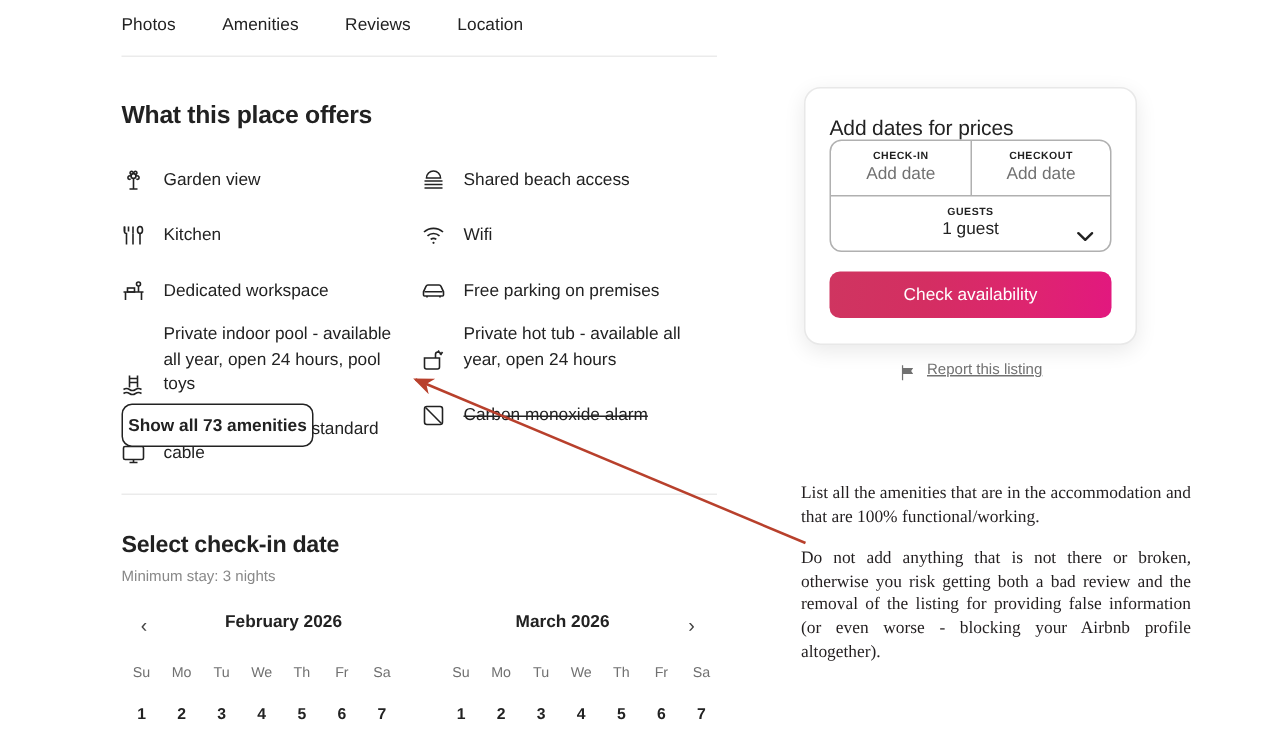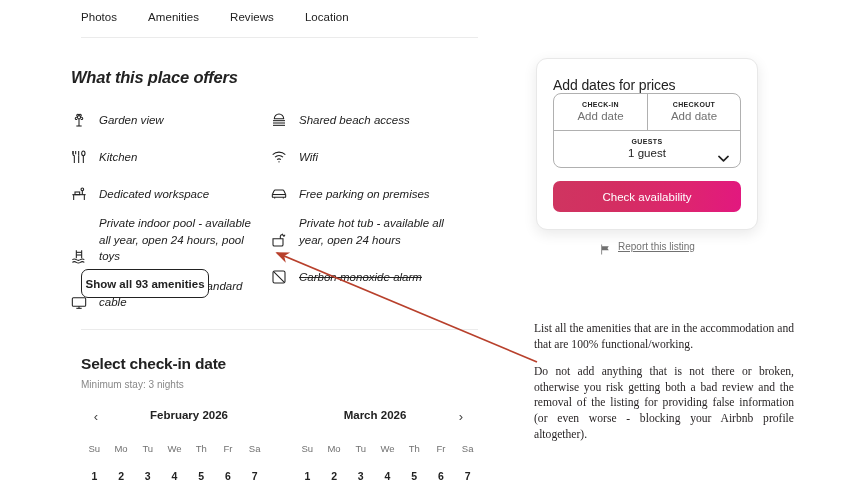--- a/index.html
+++ b/index.html
@@ -23,21 +23,21 @@
   .navlinks span {
     font-size: 11.5px; color: #222222; letter-spacing: 0.05px;
     cursor: pointer; white-space: nowrap;
   }
   .nav-divider {
     position: absolute; left: 81px; top: 37px; width: 397px; height: 1px;
     background: #ebebeb;
   }
 
   
-  .amen-section { position: absolute; left: 71px; top: 68px; width: 400px; font-style: italic; }
+  .amen-section { position: absolute; left: 81px; top: 68px; width: 400px; }
   .amen-title {
     font-size: 16.5px; font-weight: 700; color: #222222;
     letter-spacing: -0.2px; margin-bottom: 17px;
   }
   .amen-cols { display: flex; gap: 0; }
   .amen-col { width: 200px; }
   .amen-row {
     display: flex; align-items: flex-end; gap: 12px;
     min-height: 24px; margin-bottom: 13px;
   }
@@ -322,21 +322,21 @@
               <path d="M4.3 4.3l15.4 15.4"></path>
             </svg>
           </span>
           <span class="amen-txt struck">Carbon monoxide alarm</span>
         </div>
 
       </div>
     </div>
   </div>
 
-  <button class="show-all-btn">Show all 93 amenities</button>
+  <button class="show-all-btn">Show all 73 amenities</button>
 
   <div class="mid-divider"></div>
 
   <div class="cal-section">
     <div class="cal-title">Select check-in date</div>
     <div class="cal-sub">Minimum stay: 3 nights</div>
 
     <div class="cal-header">
       <button class="cal-prev">‹</button>
       <div class="cal-mon m1">February 2026</div>

